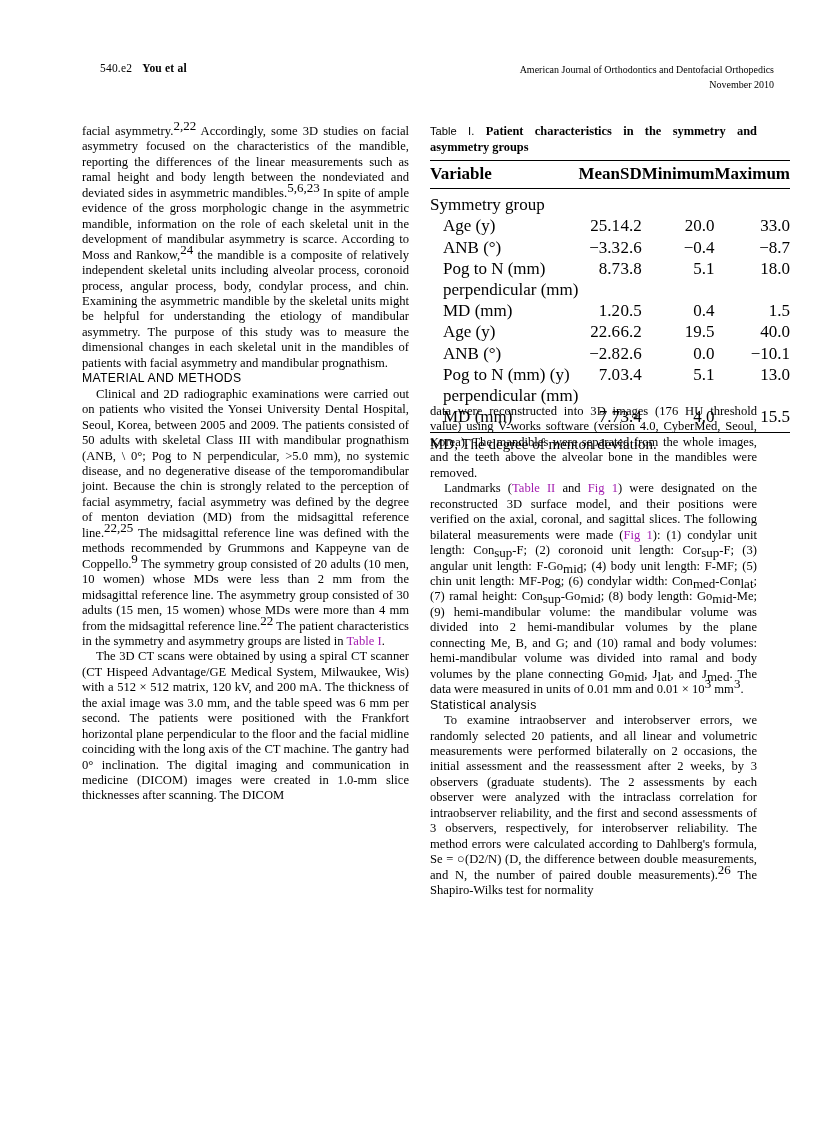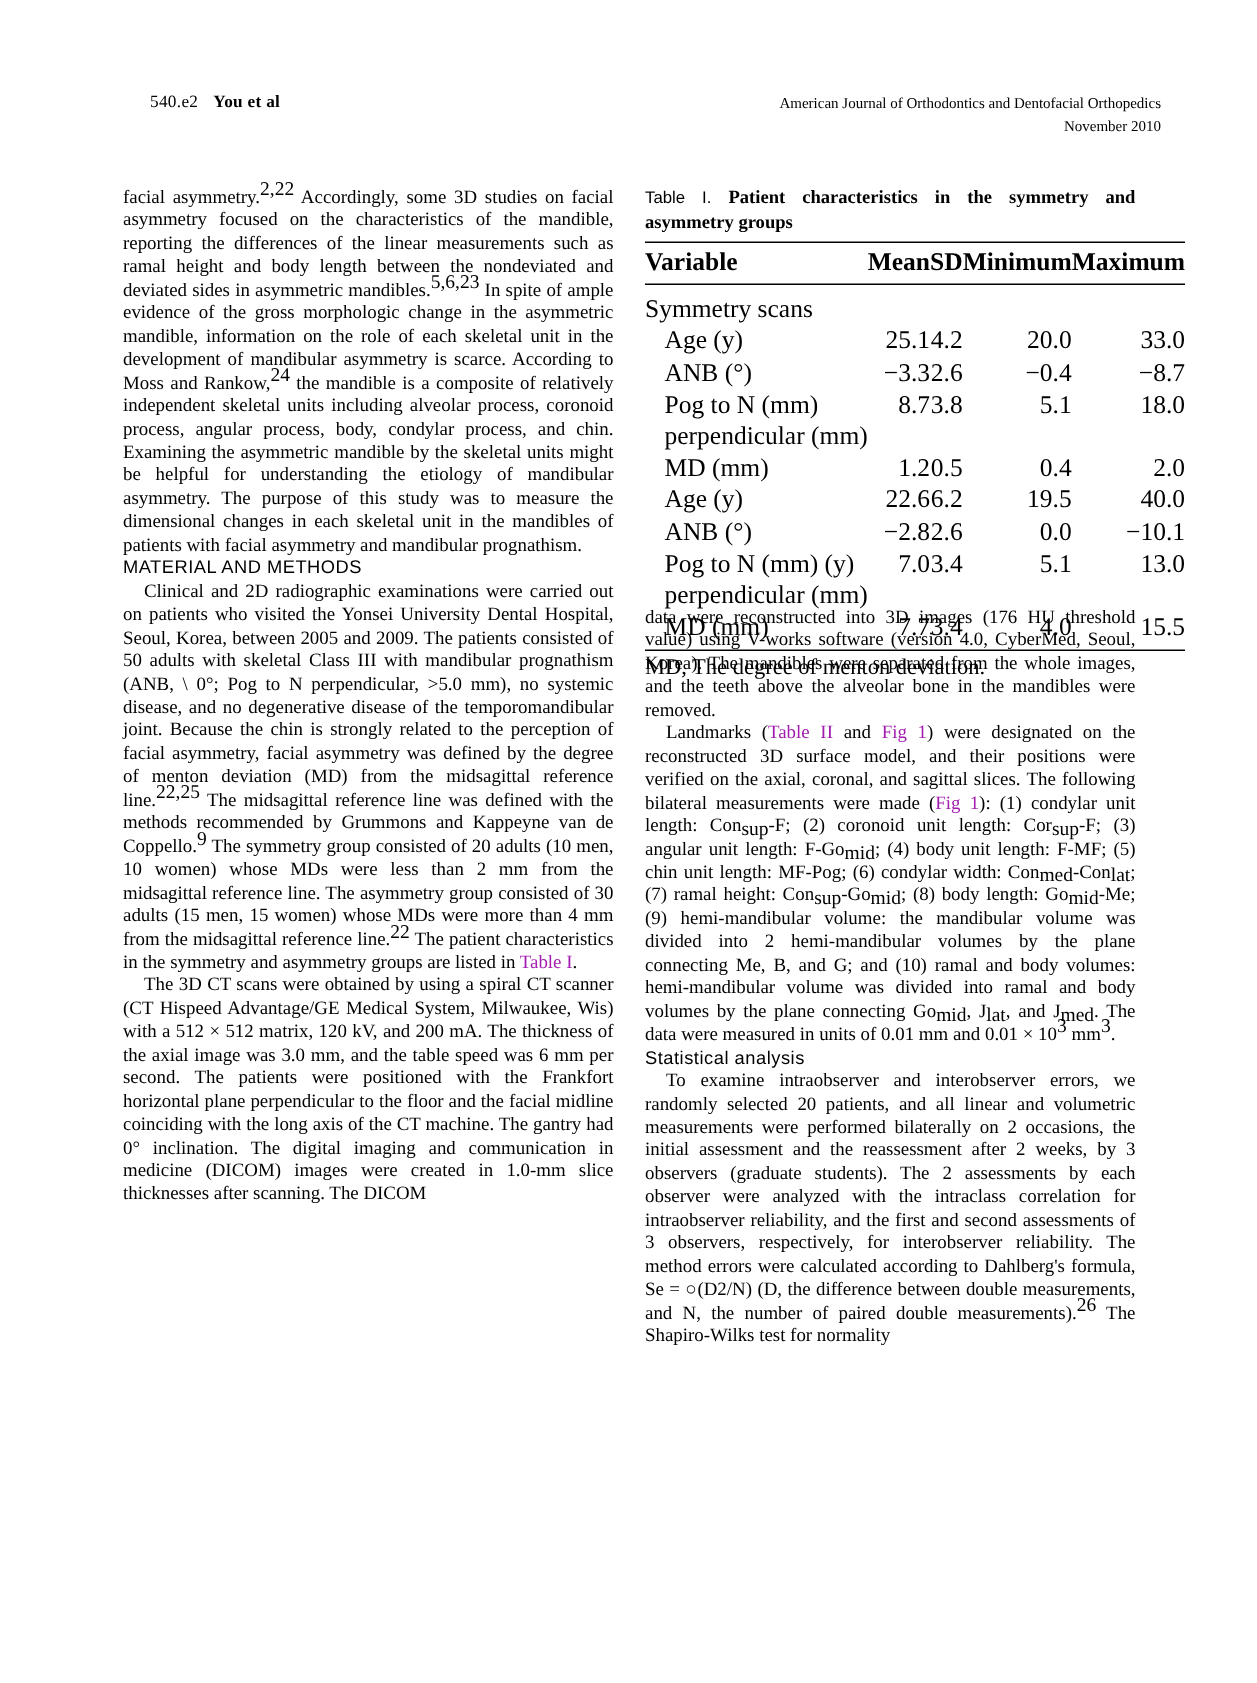--- a/index.html
+++ b/index.html
@@ -205,21 +205,21 @@
         <tr class="head-row">
           <th class="varhead rule-top">Variable</th>
           <th class="rule-top">Mean</th>
           <th class="rule-top">SD</th>
           <th class="rule-top">Minimum</th>
           <th class="rule-top">Maximum</th>
         </tr>
       </thead>
       <tbody>
         <tr class="first-body">
-          <td class="label group">Symmetry scans</td>
+          <td class="label group">Symmetry group</td>
           <td></td>
           <td></td>
           <td></td>
           <td></td>
         </tr>
         <tr>
           <td class="label item">Age (y)</td>
           <td>25.1</td>
           <td>4.2</td>
           <td>20.0</td>
@@ -244,21 +244,21 @@
           <td></td>
           <td></td>
           <td></td>
           <td></td>
         </tr>
         <tr>
           <td class="label item">MD (mm)</td>
           <td>1.2</td>
           <td>0.5</td>
           <td>0.4</td>
-          <td>2.0</td>
+          <td>1.5</td>
         </tr>
         <tr>
           <td class="label item">Age (y)</td>
           <td>22.6</td>
           <td>6.2</td>
           <td>19.5</td>
           <td>40.0</td>
         </tr>
         <tr>
           <td class="label item">ANB (°)</td>

